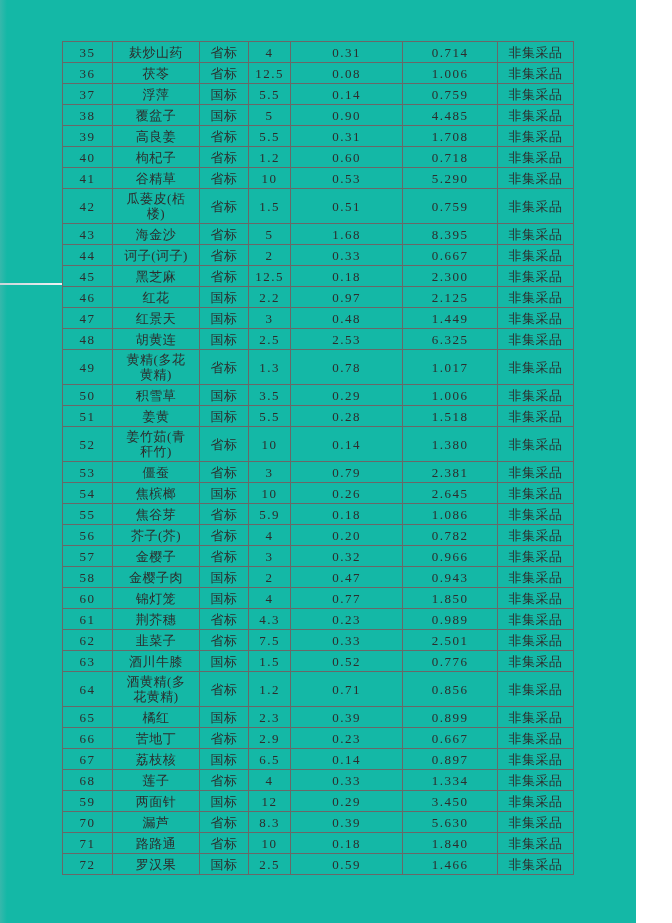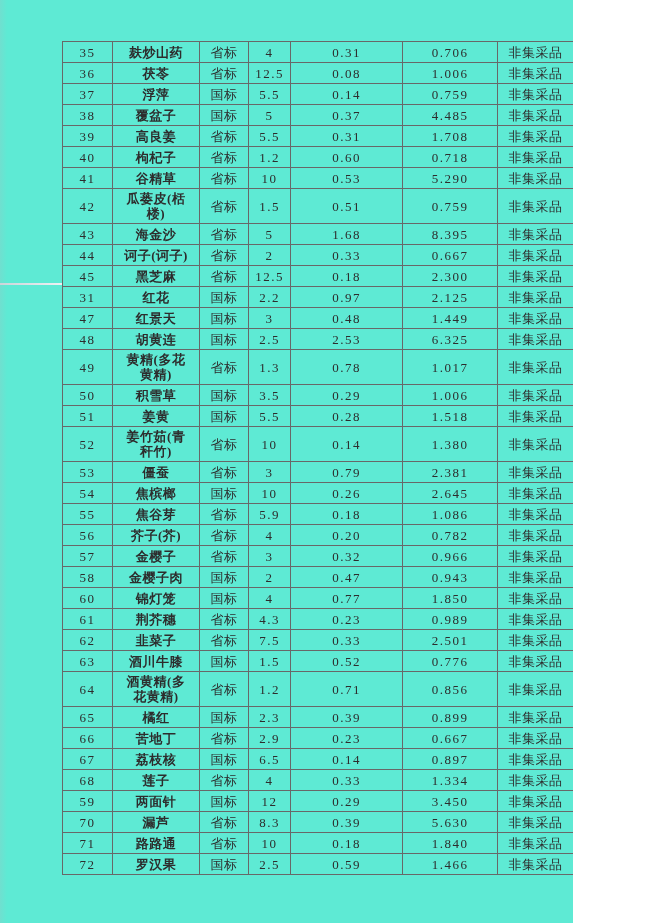--- a/index.html
+++ b/index.html
@@ -3,22 +3,22 @@
 <meta charset="utf-8">
 <style>
   html, body { margin: 0; padding: 0; }
   body {
     width: 672px; height: 923px;
     background: #ffffff;
     font-family: "Liberation Serif", "DejaVu Serif", serif;
   }
   .page {
     position: relative;
-    width: 573px; height: 923px;
-    background: #5eead4;
+    width: 636px; height: 923px;
+    background: #14b8a6;
     overflow: hidden;
   }
   
   .scan-edge {
     position: absolute; left: 0; top: 0;
     width: 7px; height: 100%;
     background: linear-gradient(to right, rgba(175,185,192,0.22), rgba(255,255,255,0));
   }
   
   .artifact-line {
@@ -38,21 +38,21 @@
     vertical-align: middle;
     font-size: 13px;
     color: #2d2d2d;
     padding: 2px 1px;
     line-height: 15px;
     height: 16px;
     overflow: hidden;
   }
   
   .doc-table tr td { box-shadow: 0 -1px 0 rgba(140,140,140,0.18); }
-  .c-name { white-space: pre-line; letter-spacing: 0.5px; font-weight: bold; }
+  .c-name { white-space: pre-line; letter-spacing: 0.5px; }
   .c-std  { letter-spacing: 0.5px; color: #3a3a3a; }
   .c-no, .c-v1, .c-v2, .c-v3 { letter-spacing: 1.5px; }
   .c-status { letter-spacing: 0.5px; }
 </style>
 </head>
 <body>
 
 <div class="page">
   <div class="scan-edge"></div>
   <div class="artifact-line"></div>
@@ -67,21 +67,21 @@
       <col style="width:95px">
       <col style="width:76px">
     </colgroup>
     <tbody>
         <tr>
           <td class="c-no">35</td>
           <td class="c-name">麸炒山药</td>
           <td class="c-std">省标</td>
           <td class="c-v1">4</td>
           <td class="c-v2">0.31</td>
-          <td class="c-v3">0.706</td>
+          <td class="c-v3">0.714</td>
           <td class="c-status">非集采品</td>
         </tr>
         <tr>
           <td class="c-no">36</td>
           <td class="c-name">茯苓</td>
           <td class="c-std">省标</td>
           <td class="c-v1">12.5</td>
           <td class="c-v2">0.08</td>
           <td class="c-v3">1.006</td>
           <td class="c-status">非集采品</td>
@@ -93,21 +93,21 @@
           <td class="c-v1">5.5</td>
           <td class="c-v2">0.14</td>
           <td class="c-v3">0.759</td>
           <td class="c-status">非集采品</td>
         </tr>
         <tr>
           <td class="c-no">38</td>
           <td class="c-name">覆盆子</td>
           <td class="c-std">国标</td>
           <td class="c-v1">5</td>
-          <td class="c-v2">0.37</td>
+          <td class="c-v2">0.90</td>
           <td class="c-v3">4.485</td>
           <td class="c-status">非集采品</td>
         </tr>
         <tr>
           <td class="c-no">39</td>
           <td class="c-name">高良姜</td>
           <td class="c-std">省标</td>
           <td class="c-v1">5.5</td>
           <td class="c-v2">0.31</td>
           <td class="c-v3">1.708</td>
@@ -162,21 +162,21 @@
         <tr>
           <td class="c-no">45</td>
           <td class="c-name">黑芝麻</td>
           <td class="c-std">省标</td>
           <td class="c-v1">12.5</td>
           <td class="c-v2">0.18</td>
           <td class="c-v3">2.300</td>
           <td class="c-status">非集采品</td>
         </tr>
         <tr>
-          <td class="c-no">31</td>
+          <td class="c-no">46</td>
           <td class="c-name">红花</td>
           <td class="c-std">国标</td>
           <td class="c-v1">2.2</td>
           <td class="c-v2">0.97</td>
           <td class="c-v3">2.125</td>
           <td class="c-status">非集采品</td>
         </tr>
         <tr>
           <td class="c-no">47</td>
           <td class="c-name">红景天</td>

